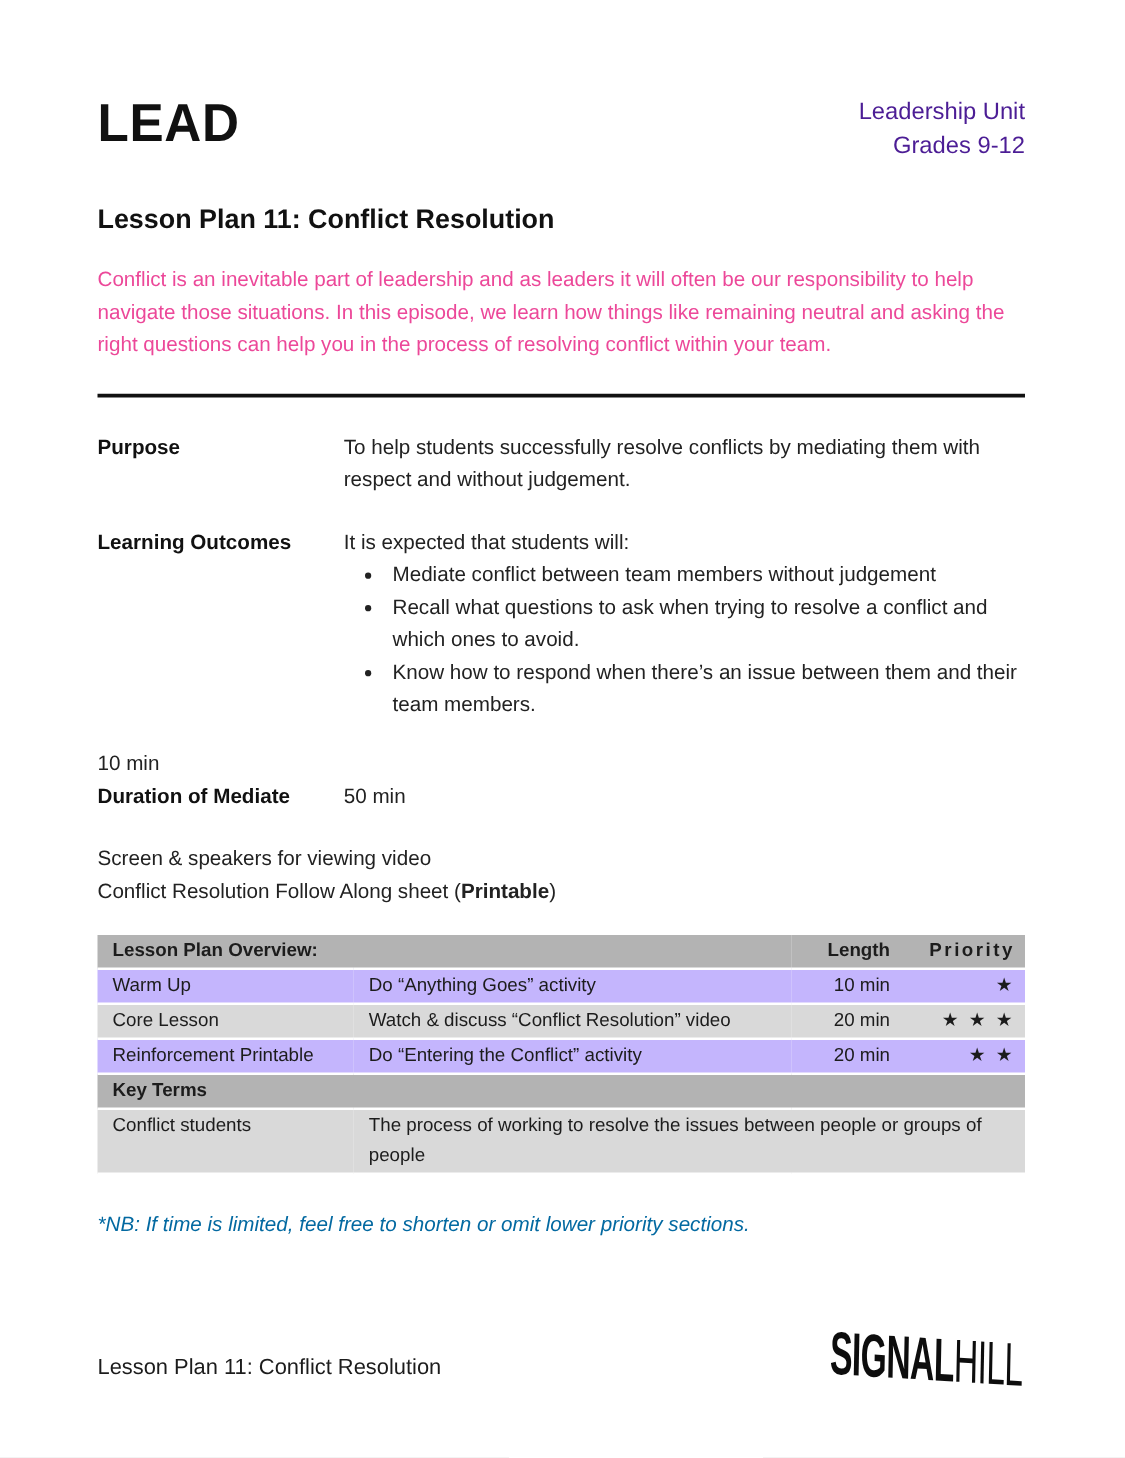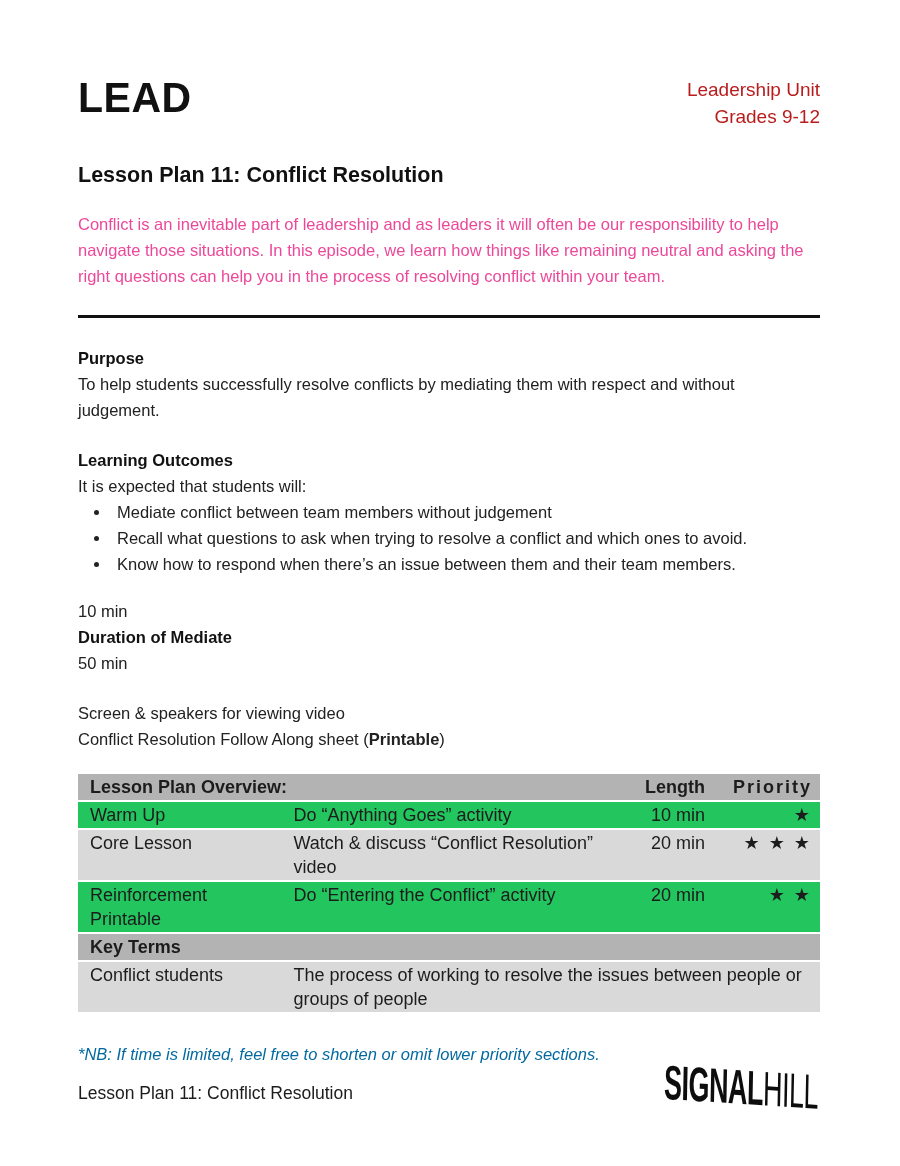--- a/index.html
+++ b/index.html
@@ -27,21 +27,21 @@
     font-weight: 700;
     letter-spacing: 0.5px;
     color: #111111;
     transform: scaleY(1.04);
     transform-origin: left top;
   }
   .header-right {
     text-align: right;
     font-size: 19px;
     line-height: 27px;
-    color: #b91c1c;
+    color: #4c1d95;
     font-weight: 400;
     padding-top: 2px;
   }
 
   
   .page-title {
     margin-top: 33px;
     font-size: 21.5px;
     font-weight: 700;
     color: #111111;
@@ -53,21 +53,21 @@
     color: #ec4899;
   }
   .divider {
     margin-top: 26px;
     height: 3px;
     background: #111111;
   }
 
   
   .details { margin-top: 27px; }
-  .info-row { display: flex; flex-direction: column; }
+  .info-row { display: flex; }
   .info-label {
     width: 197px;
     flex-shrink: 0;
     font-weight: 700;
     font-size: 16.5px;
     line-height: 26px;
     color: #111111;
   }
   .info-value {
     font-size: 16.5px;
@@ -81,32 +81,32 @@
     margin: 0;
     padding-left: 33px;
   }
   .outcome-list li { padding-left: 6px; }
 
   
   .overview-table {
     margin-top: 22px;
     width: 100%;
     border-collapse: collapse;
-    font-size: 18px;
+    font-size: 15px;
     color: #1c1c1c;
   }
   .overview-table td {
     padding: 1px 12px;
     line-height: 24px;
     vertical-align: top;
   }
   .overview-table tr { border-bottom: 2px solid #ffffff; }
   .row-head { background: var(--header-row-bg, #b3b3b3); font-weight: 700; }
   .row-alt { background: var(--alt-row-bg, #d9d9d9); }
-  .row-plain { background: #22c55e; }
+  .row-plain { background: #c4b5fd; }
   .cell-right { text-align: right; }
   .cell-length { padding-right: 16px !important; }
   .cell-priority { padding-right: 8px !important; letter-spacing: 2px; }
   .stars { white-space: nowrap; }
 
   
   .note {
     margin-top: 31px;
     font-size: 16.5px;
     font-style: italic;

